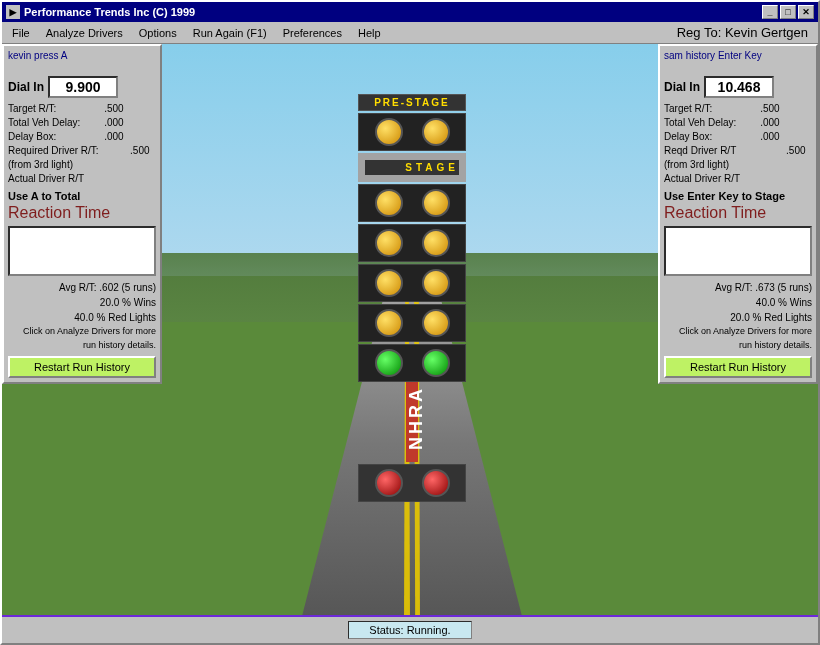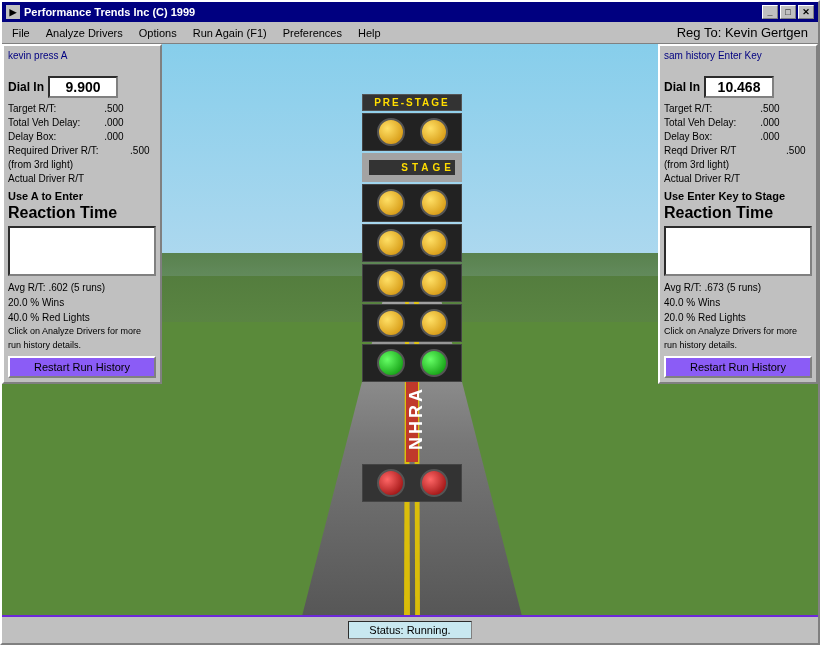--- a/index.html
+++ b/index.html
@@ -170,31 +170,31 @@
     }
     .reaction-time-box {
       border: 2px inset #808080;
       background: white;
       height: 50px;
       width: 100%;
       margin: 4px 0;
     }
     .reaction-time-label {
       font-size: 16px;
-      font-weight: bold;
-      color: #000000;
+      font-weight: normal;
+      color: #7f1d1d;
       margin: 2px 0;
     }
     .avg-stats {
       font-size: 10px;
       line-height: 1.5;
-      text-align: left;
+      text-align: right;
     }
     .restart-btn {
-      background: #8b5cf6;
+      background: #bef264;
       border: 2px solid;
       border-color: #fff #808080 #808080 #fff;
       padding: 3px 8px;
       font-size: 11px;
       cursor: pointer;
       margin-top: 4px;
       width: 100%;
     }
     .track-image {
       width: 820px;
@@ -214,21 +214,21 @@
       position: absolute;
       top: 40%; left: 0; right: 0; bottom: 0;
       background: #5a8a3a;
     }
     
     .light-tower {
       position: absolute;
       top: 50px;
       left: 50%;
       transform: translateX(-50%);
-      width: 100px;
+      width: 108px;
       z-index: 5;
     }
     .pre-stage-bar {
       background: #333;
       color: #ffdd00;
       text-align: center;
       font-size: 10px;
       font-weight: bold;
       padding: 2px 0;
       border: 1px solid #555;
@@ -414,21 +414,21 @@
                 </tr>
             <tr>
                   <td colspan="2">(from 3rd light)</td>
                 </tr>
             <tr>
                   <td colspan="2">Actual Driver R/T</td>
                 </tr>
           </tbody>
             </table>
         </div>
-        <div class="panel-key-label">Use A to Enter</div>
+        <div class="panel-key-label">Use A to Total</div>
         <div class="reaction-time-label">Reaction Time</div>
         <div class="reaction-time-box"></div>
         <div class="avg-stats">
           <div>Avg R/T: .602 (5 runs)</div>
           <div>20.0 % Wins</div>
           <div>40.0 % Red Lights</div>
           <div style="font-size:9px;">Click on Analyze Drivers for more run history details.</div>
         </div>
         <button class="restart-btn">Restart Run History</button>
       </div>

